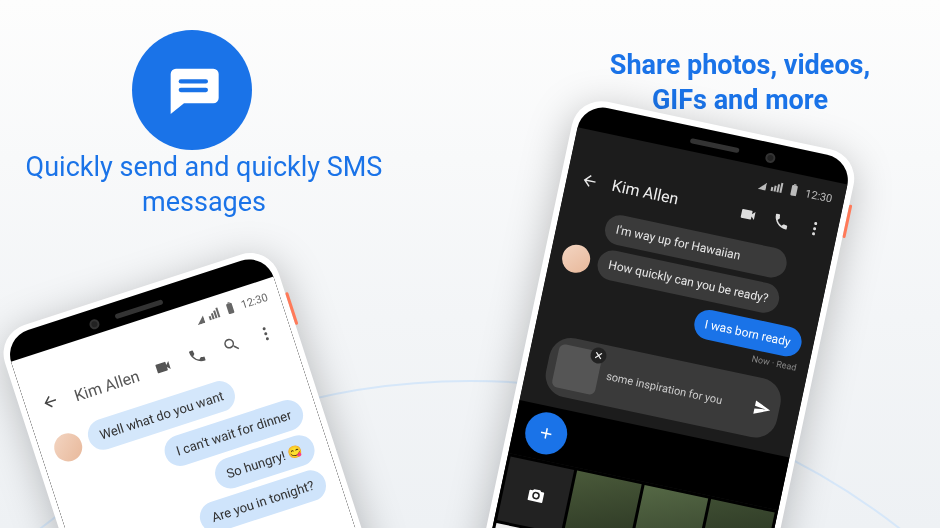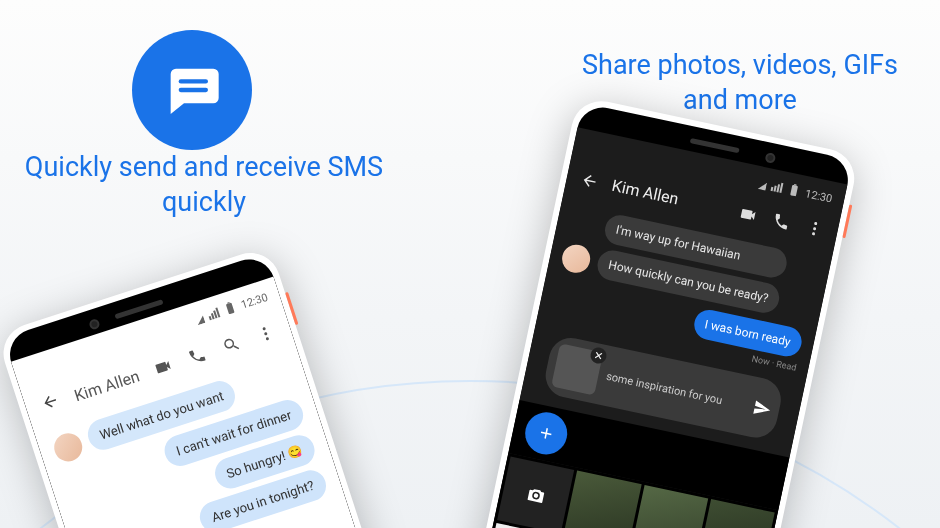--- a/index.html
+++ b/index.html
@@ -1,20 +1,20 @@
 <!DOCTYPE html>
 <html><head>
 <meta charset="utf-8">
 <style>
   *{box-sizing:border-box;margin:0;padding:0;}
   body{width:940px;height:528px;overflow:hidden;font-family:Roboto,Arial,sans-serif;background:#fff;position:relative;}
   .bg-gradient{position:absolute;inset:0;background:linear-gradient(to bottom,#fdfdfd 0%,#f3f5f7 60%,#eef1f4 100%);}
   .arc{position:absolute;width:1400px;height:1400px;border:2px solid #d6e7f9;border-radius:50%;left:50%;top:380px;transform:translateX(-50%);}
   .caption-left{position:absolute;left:24px;top:150px;width:360px;text-align:center;color:#1a73e8;font-size:27px;line-height:1.3;font-weight:400;}
-  .caption-right{position:absolute;right:40px;top:48px;width:320px;text-align:center;color:#1a73e8;font-size:27px;line-height:1.3;font-weight:400;}
+  .caption-right{position:absolute;right:40px;top:48px;width:320px;text-align:center;color:#1a73e8;font-size:27px;line-height:1.3;font-weight:700;}
   .logo{position:absolute;left:132px;top:30px;width:120px;height:120px;background:#1a73e8;border-radius:50%;display:flex;align-items:center;justify-content:center;}
   .logo svg{width:64px;height:64px;}
 
   
   .phone-wrap{position:absolute;}
   .phone-wrap.left{left:50px;top:280px;transform:rotate(-18deg);}
   .phone-wrap.right{right:130px;top:120px;transform:rotate(12deg);}
   .phone-shell{width:288px;background:#fff;border-radius:30px;padding:6px;box-shadow:0 8px 40px rgba(0,0,0,0.25);position:relative;}
   .phone-shell.dark-shell{background:#fff;}
   .phone-shell::before{content:"";position:absolute;top:50px;right:-3px;width:3px;height:34px;background:#ff7a59;border-radius:2px;}
@@ -76,21 +76,21 @@
 <div class="arc"></div>
 
 <div class="logo">
   <svg viewBox="0 0 24 24">
     <path fill="#fff" d="M4 4h16a2 2 0 0 1 2 2v9a2 2 0 0 1-2 2H9l-5 4V6a2 2 0 0 1 2-2z"></path>
     <rect x="7" y="8" width="11" height="1.6" fill="#1a73e8" rx="0.8"></rect>
     <rect x="7" y="11.2" width="11" height="1.6" fill="#1a73e8" rx="0.8"></rect>
   </svg>
 </div>
 
-<div class="caption-left">Quickly send and receive SMS quickly</div>
+<div class="caption-left">Quickly send and quickly SMS messages</div>
 <div class="caption-right">Share photos, videos, GIFs and more</div>
 
 <div class="phone-wrap left phone-left">
   <div class="phone-shell">
     <div class="cam"></div>
     <div class="phone-inner">
       <div class="earpiece"></div>
       <div class="screen-light">
         <div class="status-l">
           <span class="tri">

